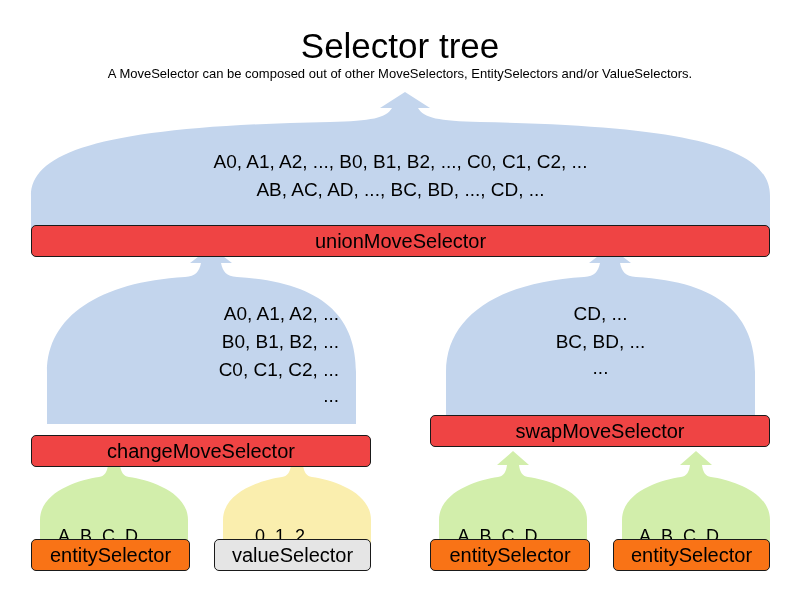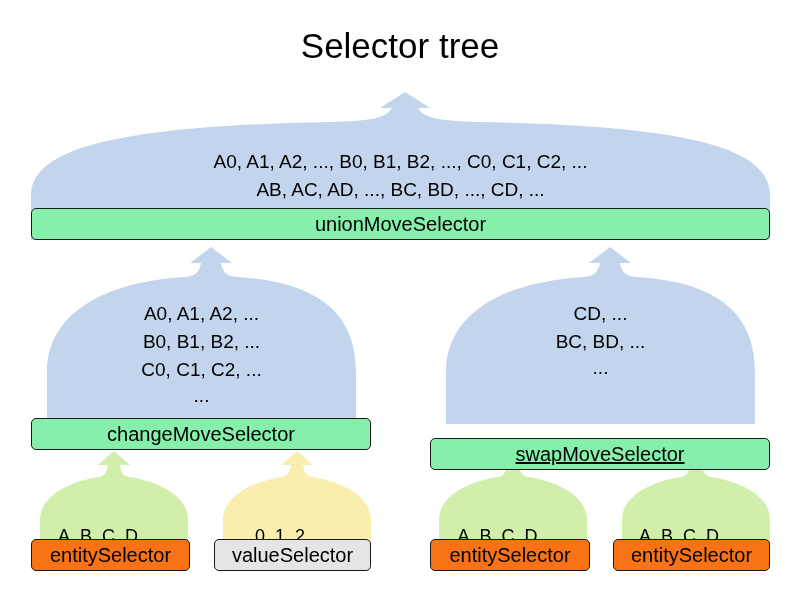--- a/index.html
+++ b/index.html
@@ -64,21 +64,21 @@
     border: 1px solid #1a1a1a;
     border-radius: 5px;
     text-align: center;
     font-size: 20px;
     line-height: 30px;
     height: 32px;
     color: #000000;
     white-space: nowrap;
     overflow: hidden;
   }
-  .bar.blue { background: #86efac; }
+  .bar.blue { background: #ef4444; margin-top: 17px; }
   .bar.green { background: #f97316; }
   .bar.yellow { background: #e5e5e5; }
 
   
   .dome-text {
     position: absolute;
     text-align: center;
     font-size: 19px;
     line-height: 28px;
     color: #000000;
@@ -182,41 +182,42 @@
              L 712 465
              L 702 465
              C 703 472 705 476 711 477
              C 732 480 770 492 770 520
              L 770 548 Z" fill="#d2eeab" stroke="none"></path>
   </svg>
 
   <div class="layer">
 
     <div class="title">Selector tree</div>
+    <div class="subtitle">A MoveSelector can be composed out of other MoveSelectors, EntitySelectors and/or ValueSelectors.</div>
 
     <div class="dome-text" style="left:31px; top:148px; width:739px;">
       <div>A0, A1, A2, ..., B0, B1, B2, ..., C0, C1, C2, ...</div>
       <div>AB, AC, AD, ..., BC, BD, ..., CD, ...</div>
     </div>
     <div class="bar blue" style="left:31px; top:208px; width:739px;">unionMoveSelector</div>
 
-    <div class="dome-text" style="left:47px; top:300px; width:309px;">
+    <div class="dome-text" style="left:30px; top:300px; width:309px;text-align:right;">
       <div>A0, A1, A2, ...</div>
       <div>B0, B1, B2, ...</div>
       <div>C0, C1, C2, ...</div>
       <div class="ellipsis-row">...</div>
     </div>
     <div class="bar blue" style="left:31px; top:418px; width:340px;">changeMoveSelector</div>
 
     <div class="dome-text" style="left:446px; top:300px; width:309px;">
       <div>CD, ...</div>
       <div>BC, BD, ...</div>
       <div class="ellipsis-row">...</div>
     </div>
-    <div class="bar blue" style="left:430px; top:438px; width:340px;text-decoration:underline;">swapMoveSelector</div>
+    <div class="bar blue" style="left:430px; top:398px; width:340px;">swapMoveSelector</div>
 
     <div class="dome-text small" style="left:31px; top:508px; width:159px;">
       <div>A, B, C, D, ...</div>
     </div>
     <div class="bar green" style="left:31px; top:539px; width:159px;">entitySelector</div>
 
     <div class="dome-text small" style="left:214px; top:508px; width:157px;">
       <div>0, 1, 2, ...</div>
     </div>
     <div class="bar yellow" style="left:214px; top:539px; width:157px;">valueSelector</div>

